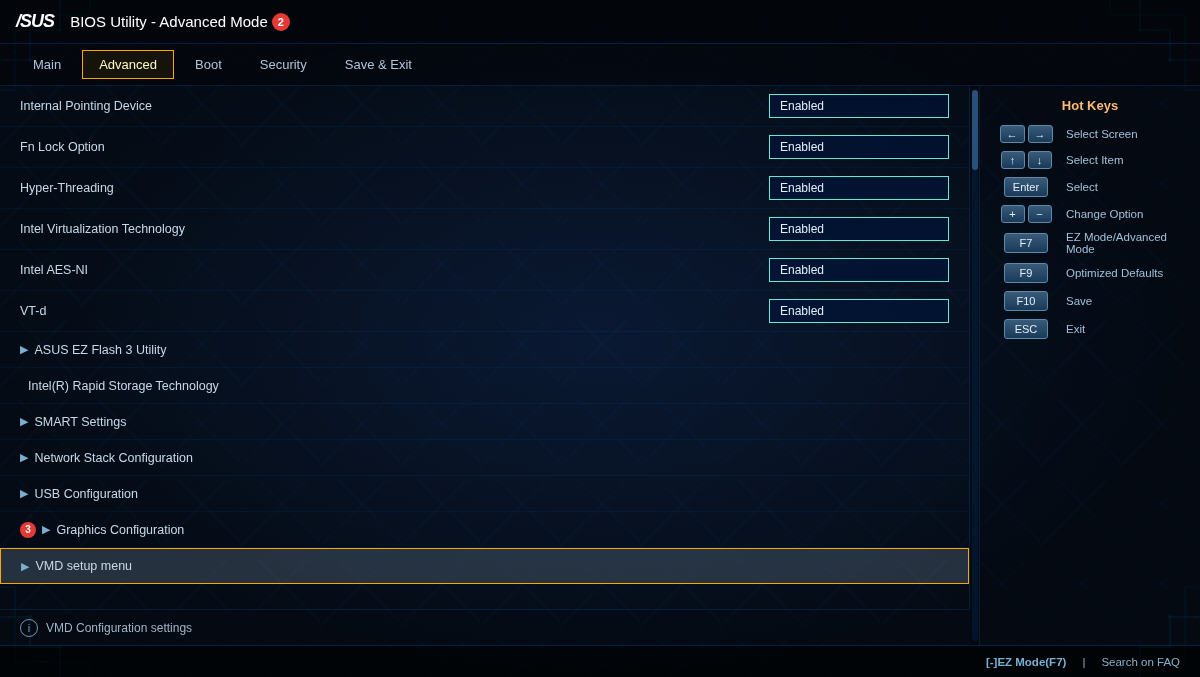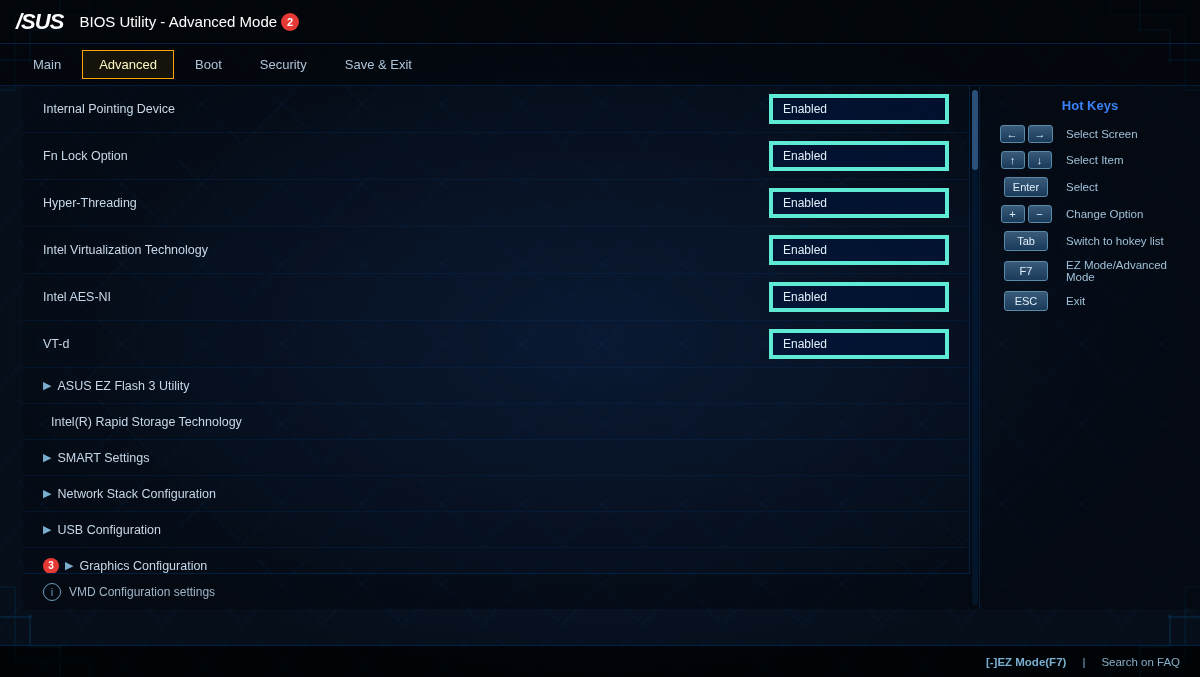--- a/index.html
+++ b/index.html
@@ -56,21 +56,21 @@
       display: flex;
       align-items: center;
       padding: 8px 16px;
       background: rgba(0,0,0,0.6);
       border-bottom: 1px solid rgba(0,100,200,0.3);
       height: 44px;
     }
 
     .asus-logo {
       color: #ffffff;
-      font-size: 22px;
+      font-size: 18px;
       font-weight: 900;
       font-style: italic;
       letter-spacing: -1px;
       margin-right: 12px;
       font-family: Arial Black, Arial, sans-serif;
     }
 
     .header-title {
       color: #ffffff;
       font-size: 15px;
@@ -159,21 +159,21 @@
       color: #c8d8e8;
       font-weight: 400;
     }
 
     .setting-value {
       min-width: 180px;
       max-width: 200px;
     }
 
     .value-box {
-      border: 4px solid #5eead4;
+      border: 1px solid #5eead4;
       padding: 4px 10px;
       font-size: 12px;
       color: #e0eef8;
       background: rgba(0,20,60,0.6);
       text-align: left;
       min-width: 180px;
     }
 
     .submenu-item {
       display: flex;
@@ -269,21 +269,21 @@
     
     .hotkeys-panel {
       width: 220px;
       padding: 12px 14px;
       background: rgba(0,0,0,0.3);
       flex-shrink: 0;
     }
 
     .hotkeys-title {
       font-size: 13px;
-      color: #3b82f6;
+      color: #fdba74;
       font-weight: 600;
       margin-bottom: 12px;
       text-align: center;
     }
 
     .hotkey-row {
       display: flex;
       align-items: center;
       gap: 8px;
       margin-bottom: 8px;
@@ -324,21 +324,20 @@
       display: flex;
       align-items: center;
       justify-content: flex-end;
       padding: 12px 20px;
       height: 32px;
       background: rgba(0,0,0,0.7);
       border-top: 1px solid rgba(0,80,160,0.4);
       font-size: 11.5px;
       color: #8aaec8;
       gap: 16px;
-      margin-top: 36px;
     }
 
     .footer-item {
       display: flex;
       align-items: center;
       gap: 4px;
     }
 
     .footer-key {
       color: #7aafd0;
@@ -404,21 +403,21 @@
     <div class="nav-item active">
       Advanced
     </div>
     <div class="nav-item">Boot</div>
     <div class="nav-item">Security</div>
     <div class="nav-item">Save &amp; Exit</div>
   </div>
 
   <div class="content-area">
 
-    <div style="display:flex; flex-direction:column; flex:1; min-width:0;margin-left:23px;">
+    <div style="display:flex; flex-direction:column; flex:1; min-width:0;">
       <div class="settings-panel">
 
         <div class="setting-row">
           <span class="setting-label">Internal Pointing Device</span>
           <div class="setting-value">
             <div class="value-box">Enabled</div>
           </div>
         </div>
 
         <div class="setting-row">
@@ -532,36 +531,42 @@
       </div>
 
       <div class="hotkey-row">
         <div class="hotkey-keys">
           <span class="key-btn">+</span>
           <span class="key-btn">−</span>
         </div>
         <span class="hotkey-desc">Change Option</span>
       </div>
 
-      <div class="hotkey-row">
-        <div class="hotkey-keys">
-          <span class="key-btn wide">Tab</span>
-        </div>
-        <span class="hotkey-desc">Switch to hokey list</span>
-      </div>
 
 
       <div class="hotkey-row">
         <div class="hotkey-keys">
           <span class="key-btn wide">F7</span>
         </div>
         <span class="hotkey-desc">EZ Mode/Advanced Mode</span>
       </div>
 
-
+      <div class="hotkey-row">
+        <div class="hotkey-keys">
+          <span class="key-btn wide">F9</span>
+        </div>
+        <span class="hotkey-desc">Optimized Defaults</span>
+      </div>
+
+      <div class="hotkey-row">
+        <div class="hotkey-keys">
+          <span class="key-btn wide">F10</span>
+        </div>
+        <span class="hotkey-desc">Save</span>
+      </div>
 
       <div class="hotkey-row">
         <div class="hotkey-keys">
           <span class="key-btn wide">ESC</span>
         </div>
         <span class="hotkey-desc">Exit</span>
       </div>
 
     </div>
   </div>

